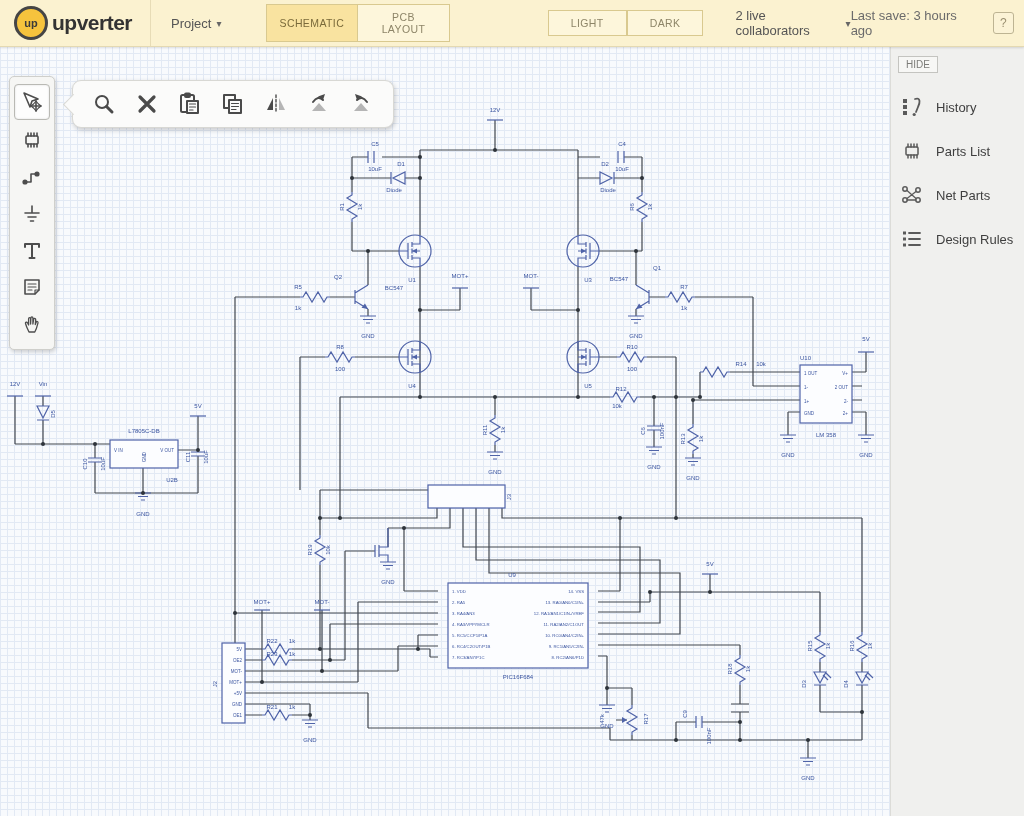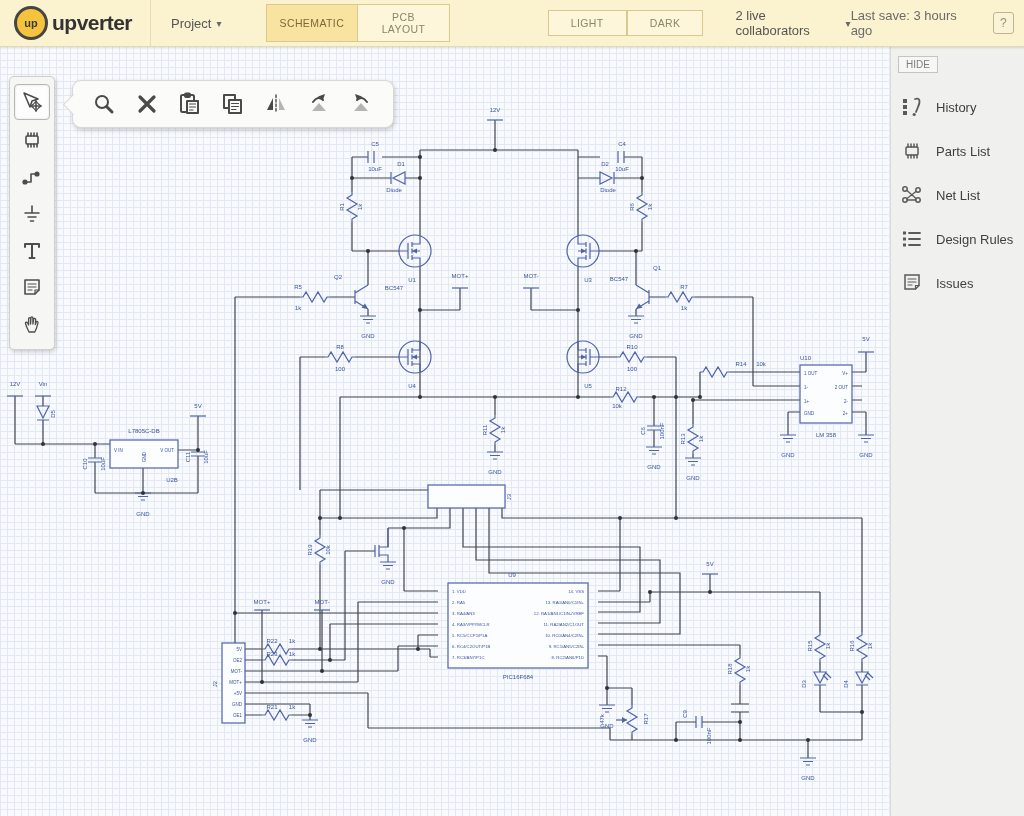--- a/index.html
+++ b/index.html
@@ -529,31 +529,24 @@
     <span class="rlabel">Parts List</span>
   </div>
   <div class="ritem">
     <svg width="24" height="24">
         <circle cx="5" cy="6" r="2.2"></circle>
         <circle cx="5" cy="17" r="2.2"></circle>
         <circle cx="18" cy="7" r="2.2"></circle>
         <circle cx="18" cy="17" r="2.2"></circle>
         <path d="M7 7.5 L16 15.5 M7 15.5 L16 8.5 M7.2 17 H15.8" stroke-width="1.3"></path>
       </svg>
-    <span class="rlabel">Net List</span>
+    <span class="rlabel">Net Parts</span>
   </div>
   <div class="ritem">
     <svg width="24" height="24">
         <rect x="3" y="4.5" width="3" height="3" fill="#5a5a5a" stroke="none"></rect>
         <rect x="3" y="10.5" width="3" height="3" fill="#5a5a5a" stroke="none"></rect>
         <rect x="3" y="16.5" width="3" height="3" fill="#5a5a5a" stroke="none"></rect>
         <path d="M9 6 H20 M9 12 H20 M9 18 H20" stroke-width="1.8"></path>
       </svg>
     <span class="rlabel">Design Rules</span>
   </div>
-  <div class="ritem">
-    <svg width="24" height="24">
-        <path d="M5 4 H19 V14.5 L15.5 18 H5 Z"></path>
-        <path d="M8 8 H16 M8 11 H16 M8 14 H12 M15.5 18 V14.5 H19" stroke-width="1.2"></path>
-      </svg>
-    <span class="rlabel">Issues</span>
-  </div>
 </div>
 
 </body></html>

